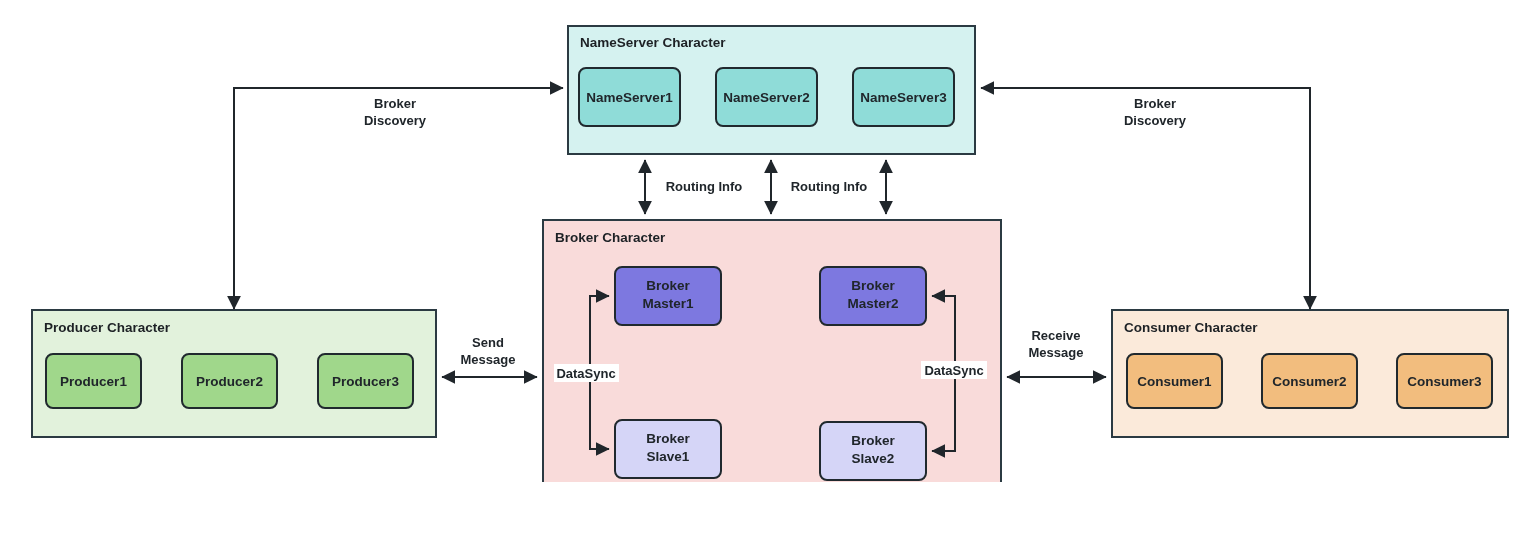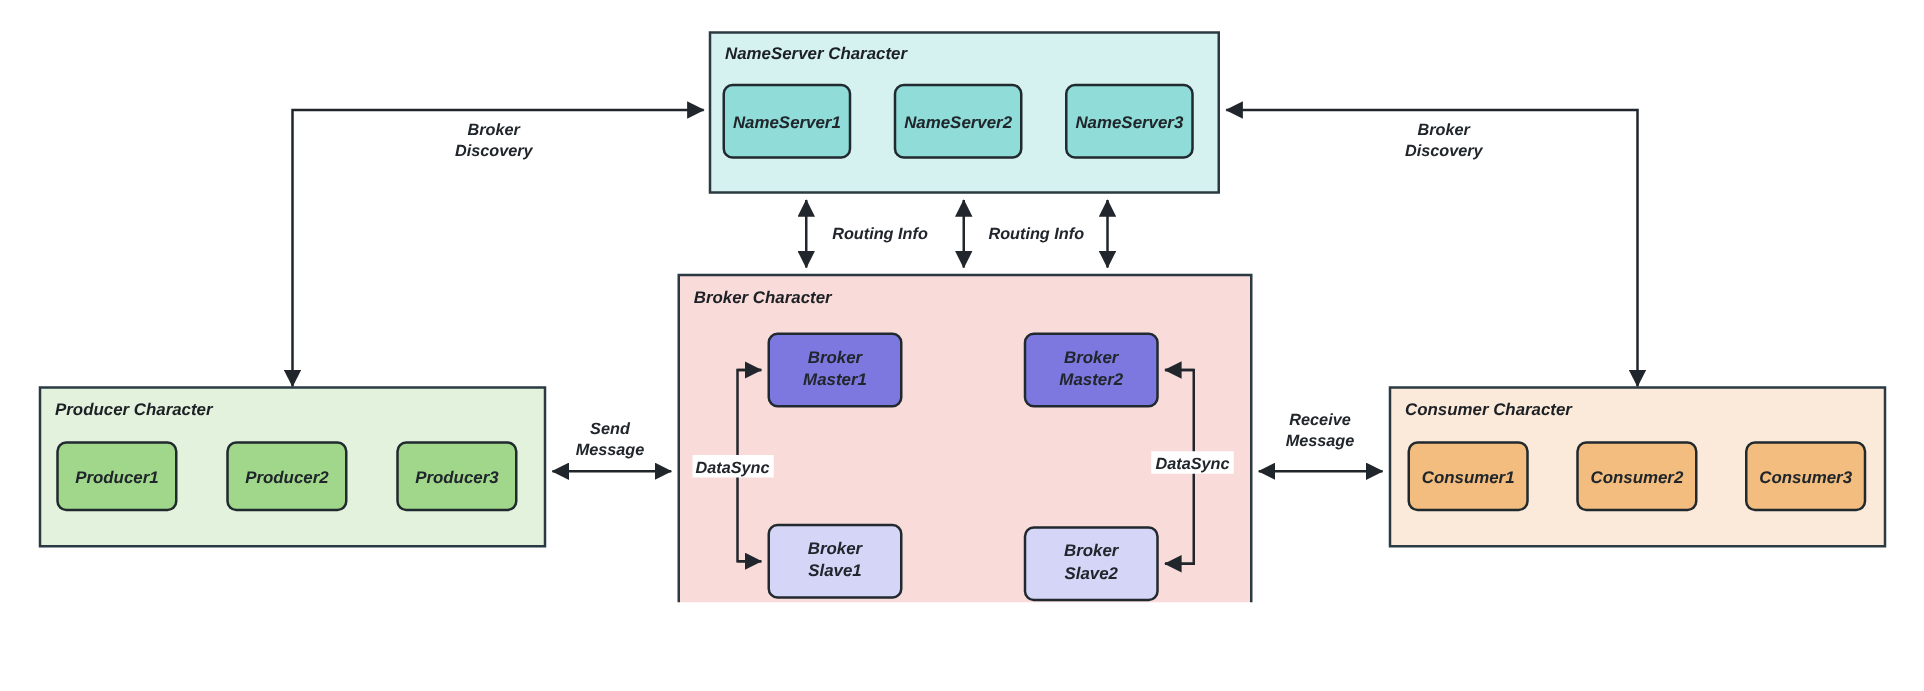--- a/index.html
+++ b/index.html
@@ -9,21 +9,20 @@
   }
   body {
     font-family: "Liberation Sans", sans-serif;
   }
   #diagram-root {
     position: relative;
     width: 1539px;
     height: 482px;
     background: #ffffff;
     overflow: hidden;
-    font-style: italic;
   }
   svg.canvas {
     position: absolute;
     top: 0;
     left: 0;
     width: 1539px;
     height: 553px;
     display: block;
   }
   .grp-rect {

